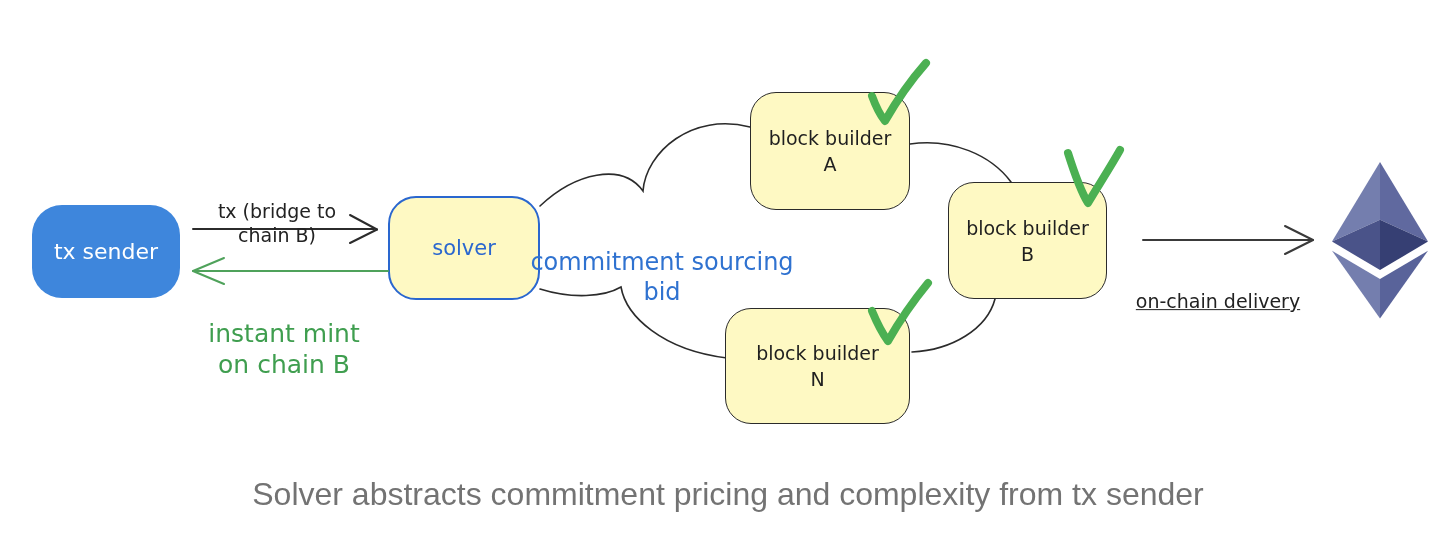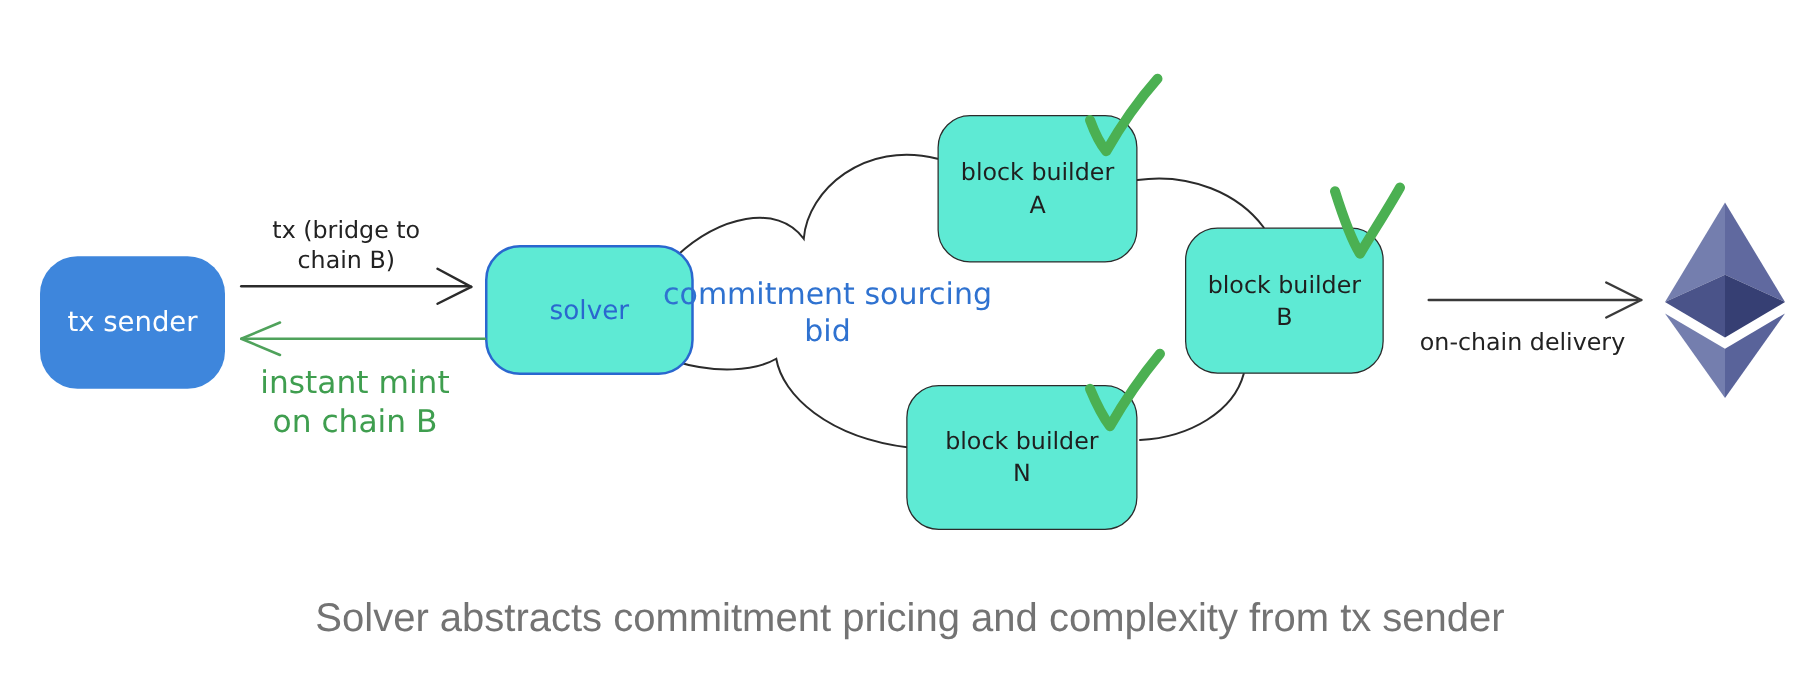--- a/index.html
+++ b/index.html
@@ -12,42 +12,42 @@
     font-family: "DejaVu Sans", sans-serif;
   }
   svg.layer {
     position: absolute;
     left: 0; top: 0;
     width: 1456px; height: 560px;
   }
   #cloud-layer   { z-index: 1; }
   .node-box      { z-index: 2; }
   #stroke-layer  { z-index: 3; }
-  .lbl           { z-index: 4; }
+  .lbl           { z-index: 4; margin-top: 27px; }
 
   .node-box {
     position: absolute;
     display: flex;
     flex-direction: column;
     align-items: center;
     justify-content: center;
     text-align: center;
     box-sizing: border-box;
-    background: #5eead4;
+    background: #fef9c3;
   }
   #tx-sender-box {
-    left: 32px; top: 205px; width: 148px; height: 106px;
+    left: 32px; top: 205px; width: 148px; height: 93px;
     background: #3e86dc;
     border-radius: 30px;
     color: #ffffff;
     font-size: 22px;
     text-align: right;
   }
   #solver-box {
-    left: 388px; top: 196px; width: 167px; height: 104px;
+    left: 388px; top: 196px; width: 152px; height: 104px;
     border: 2.5px solid #2a67cf;
     border-radius: 28px;
     color: #2a67cf;
     font-size: 21px;
   }
   .builder-box {
     border: 1.6px solid #2b2b2b;
     border-radius: 26px;
     color: #1f1f1f;
     font-size: 19px;
@@ -60,21 +60,21 @@
   .lbl {
     position: absolute;
     transform: translate(-50%, -50%);
     text-align: center;
     white-space: pre-line;
     line-height: 1.25;
   }
   #tx-arrow-label       { left: 277px;  top: 197px; font-size: 19px; color: #222222; }
   #mint-arrow-label     { left: 284px;  top: 322px; font-size: 25px; color: #3f9e4f; }
   #commitment-label     { left: 662px;  top: 250px; font-size: 24px; color: #2f72d0; }
-  #delivery-label       { left: 1218px; top: 275px; font-size: 19px; color: #222222; }
+  #delivery-label       { left: 1218px; top: 275px; font-size: 19px; color: #222222; text-decoration: underline; }
   #caption {
     position: absolute;
     left: 728px; top: 494px;
     transform: translate(-50%, -50%);
     font-family: "Liberation Sans", sans-serif;
     font-size: 32px;
     color: #737373;
     white-space: nowrap;
     z-index: 4;
   }

